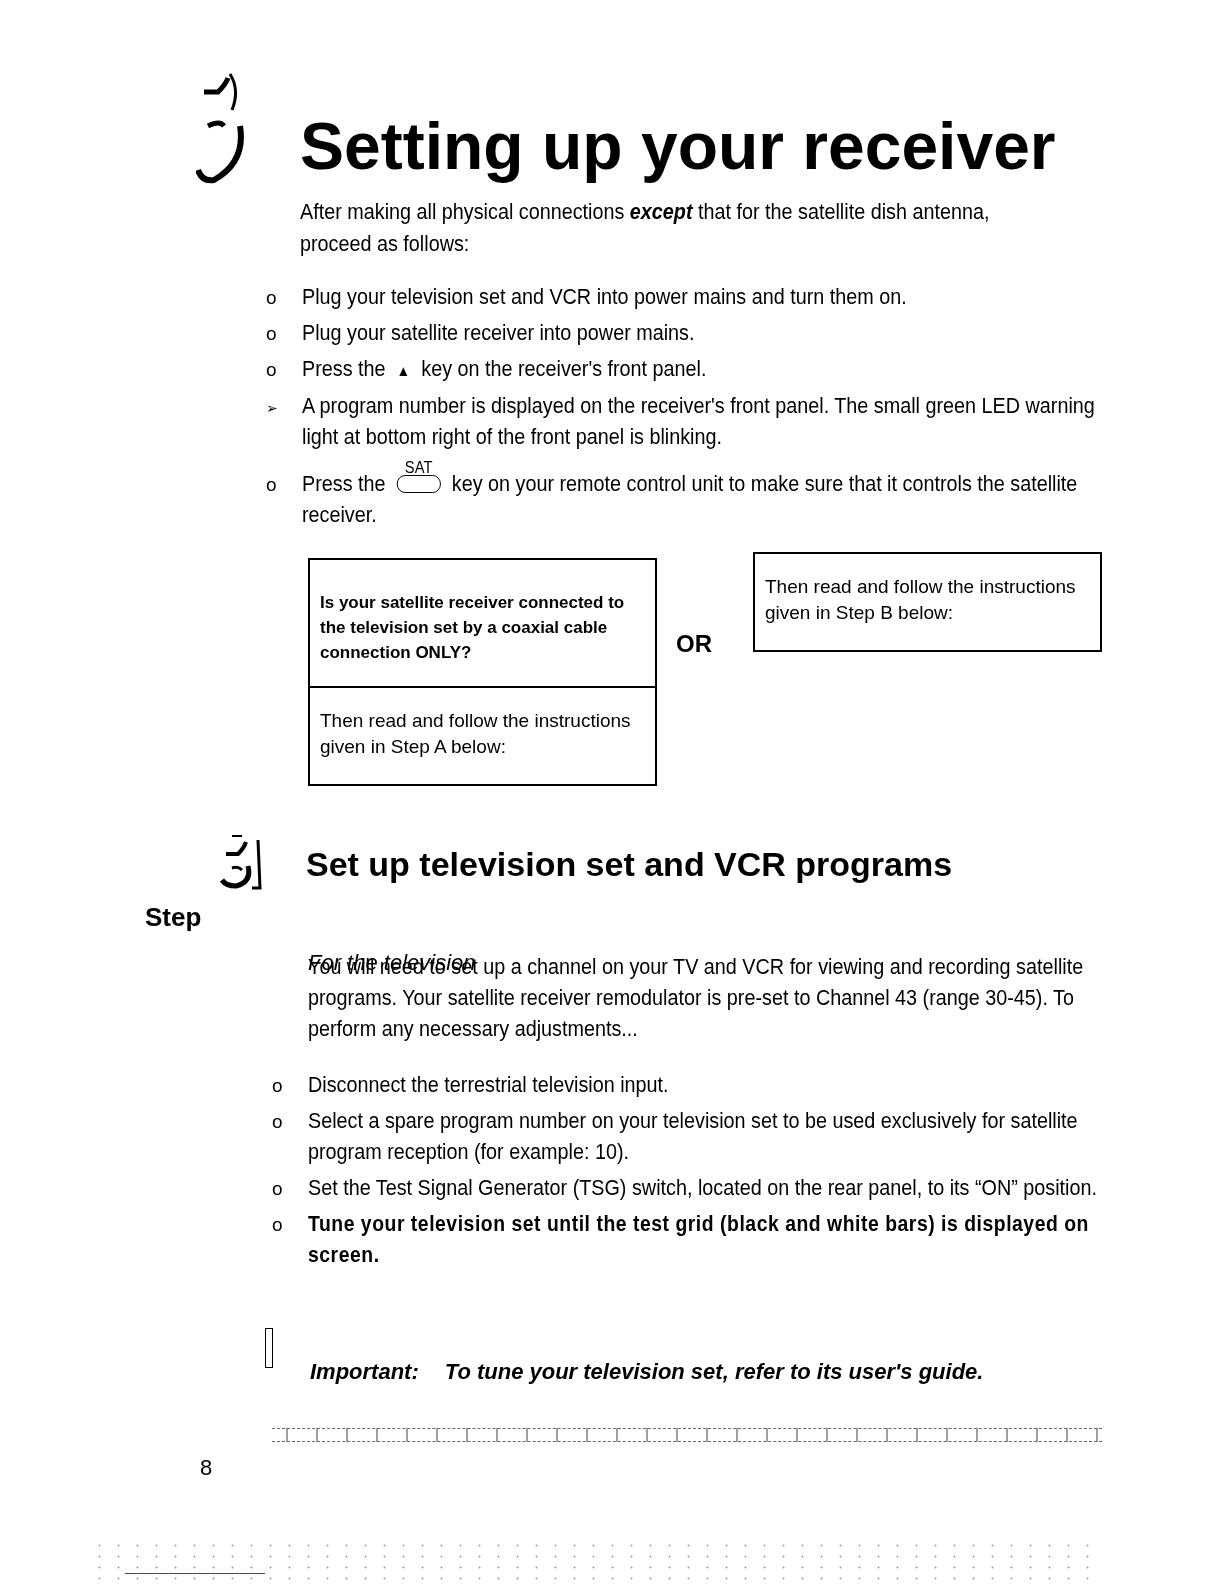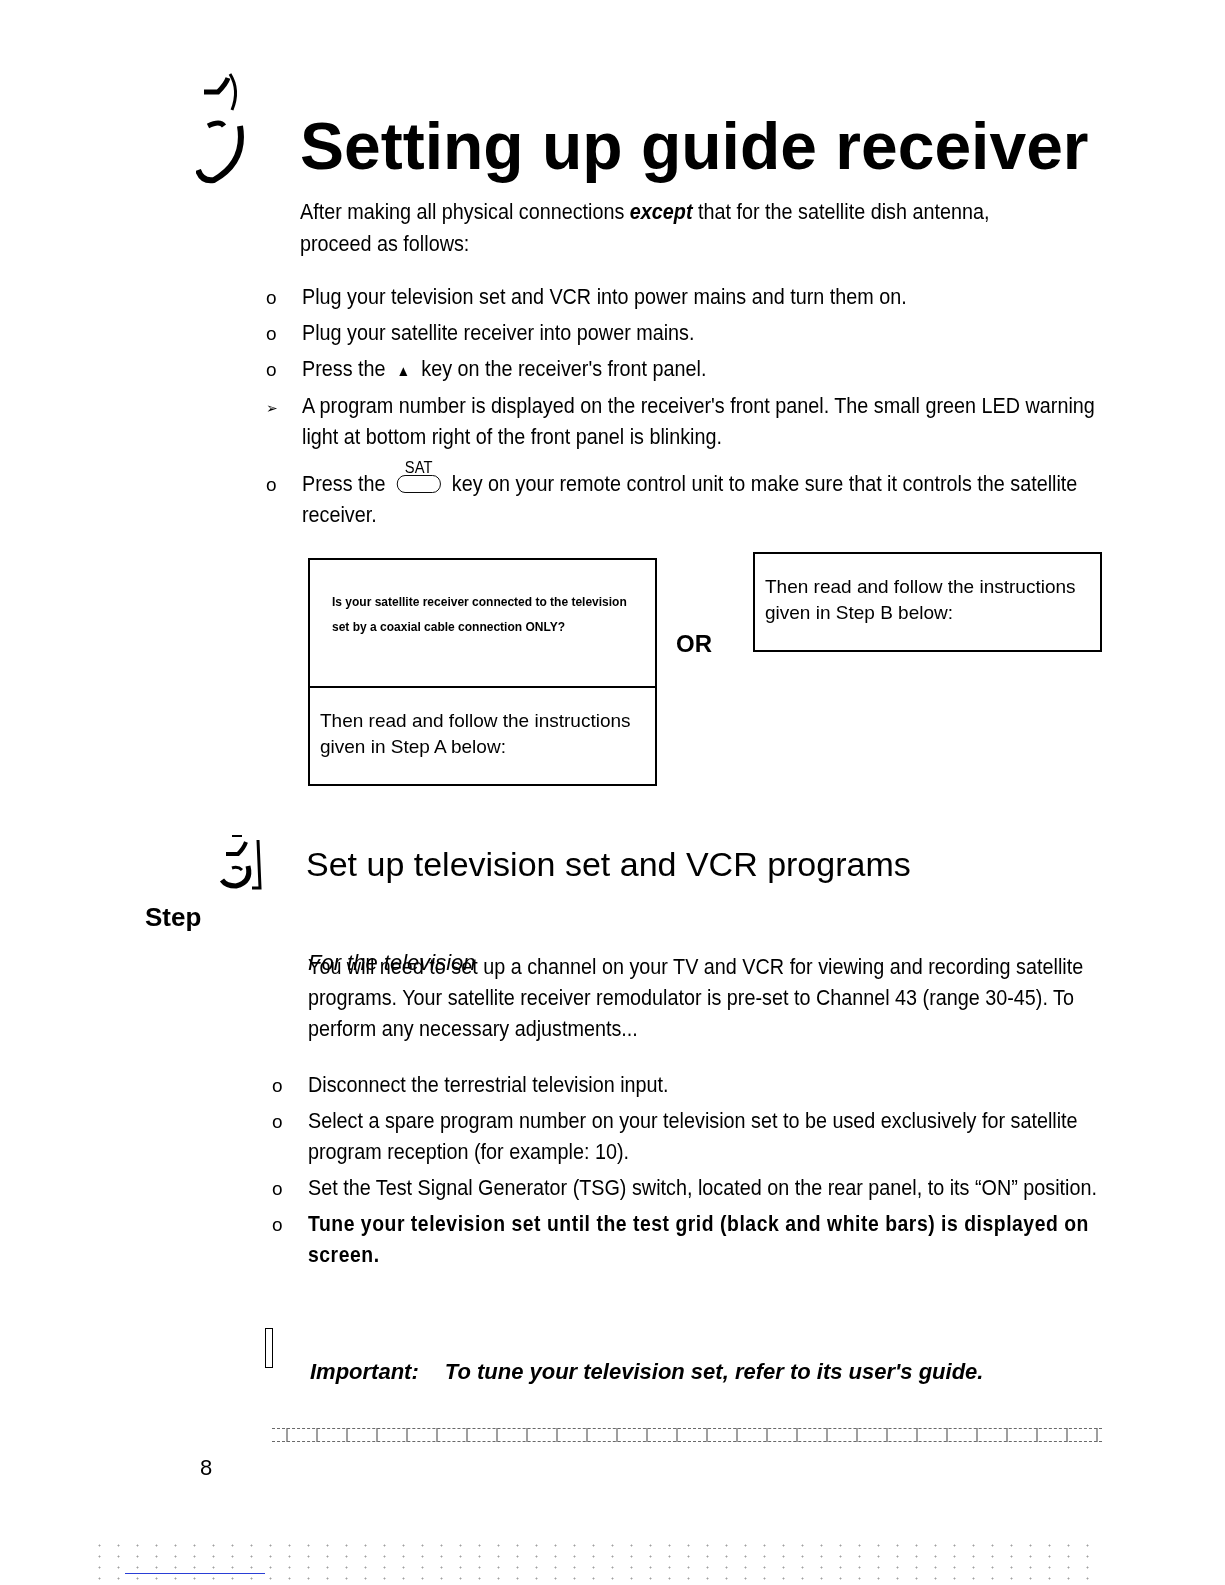--- a/index.html
+++ b/index.html
@@ -11,28 +11,28 @@
   .intro { left:300px; top:196px; width:800px; font-size:21.5px; line-height:32px; transform:scaleX(0.92); transform-origin:left top; }
   .intro em { font-weight:bold; font-style:italic; }
   ul.bul { list-style:none; margin:0; padding:0; }
   .bul li { position:relative; font-size:21.5px; line-height:31px; margin-bottom:5px; }
   .bul li .b { position:absolute; left:-36px; top:0; font-size:19px; }
   .bul li .t { display:block; transform:scaleX(0.92); transform-origin:left top; width:870px; }
   .list1 { left:302px; top:282px; width:800px; }
   .sat { display:inline-block; position:relative; width:46px; height:16px; border:1.6px solid #000; border-radius:10px; vertical-align:-2px; margin:0 6px; }
   .sat span { position:absolute; top:-24px; left:8px; font-size:16px; }
   .box { border:2px solid #000; width:345px; }
-  .box .q { height:128px; border-bottom:2px solid #000; padding:30px 10px 0 22px; box-sizing:border-box; font-size:12px; font-weight:bold; line-height:25px; }
+  .box .q { height:128px; border-bottom:2px solid #000; padding:30px 10px 0 10px; box-sizing:border-box; font-size:17px; font-weight:bold; line-height:25px; }
   .box .a { height:96px; padding:20px 16px 0 10px; box-sizing:border-box; font-size:19px; line-height:26px; transform-origin:left top; }
   .boxA { left:308px; top:558px; }
   .boxB { left:753px; top:552px; }
   .or { left:676px; top:630px; font-size:24px; font-weight:bold; }
   .steplbl { left:145px; top:858px; font-size:26px; font-weight:bold;margin-top:44px; }
   .stepnum { left:218px; top:826px; width:48px; height:64px; }
-  .h2 { left:306px; top:845px; font-size:34px; font-weight:normal; white-space:nowrap; }
+  .h2 { left:306px; top:845px; font-size:34px; font-weight:bold; white-space:nowrap; }
   .sub { left:308px; top:950px; font-size:22px; font-weight:normal; font-style:italic; }
   .para { left:308px; top:952px; width:880px; font-size:21.5px; line-height:31px; transform:scaleX(0.92); transform-origin:left top; }
   .list2 { left:308px; top:1070px; width:800px; }
   .list2 li.bold .t { font-weight:bold; letter-spacing:0.6px; transform:scaleX(0.9); }
   .imp { left:310px; top:1333px; font-size:22px; font-weight:bold; font-style:italic; white-space:nowrap;margin-top:26px; }
   .imp .sp { display:inline-block; width:26px; }
   .impbar { left:265px; top:1328px; width:6px; height:38px; border:1.5px solid #000; }
   .footline { left:272px; top:1428px; width:830px; height:12px; border-top:1px dashed #444; border-bottom:1px dashed #444;
               background:repeating-linear-gradient(90deg,#fff 0 14px,#888 14px 16px,#fff 16px 30px); opacity:0.8; }
   .pageno { left:200px; top:1455px; font-size:22px; }
@@ -43,21 +43,21 @@
 </head>
 <body>
 
 <svg class="abs bignum" viewBox="0 0 60 120">
   <path d="M8 22 L22 22 Q30 14 32 8" stroke="#000" stroke-width="5" fill="none"></path>
   <path d="M34 4 Q44 20 36 40" stroke="#000" stroke-width="3" fill="none"></path>
   <path d="M12 56 Q24 50 28 56" stroke="#000" stroke-width="5" fill="none"></path>
   <path d="M44 56 Q50 92 18 110 Q6 112 2 100" stroke="#000" stroke-width="6" fill="none"></path>
 </svg>
 
-<div class="abs title">Setting up guide receiver</div>
+<div class="abs title">Setting up your receiver</div>
 
 <div class="abs intro">
   <span>After making all physical connections </span><em>except</em><span> that for the satellite dish antenna, proceed as follows:</span>
 </div>
 
 <ul class="abs bul list1">
   <li>
     <span class="b">o</span>
     <span class="t">Plug your television set and VCR into power mains and turn them on.</span>
   </li>

